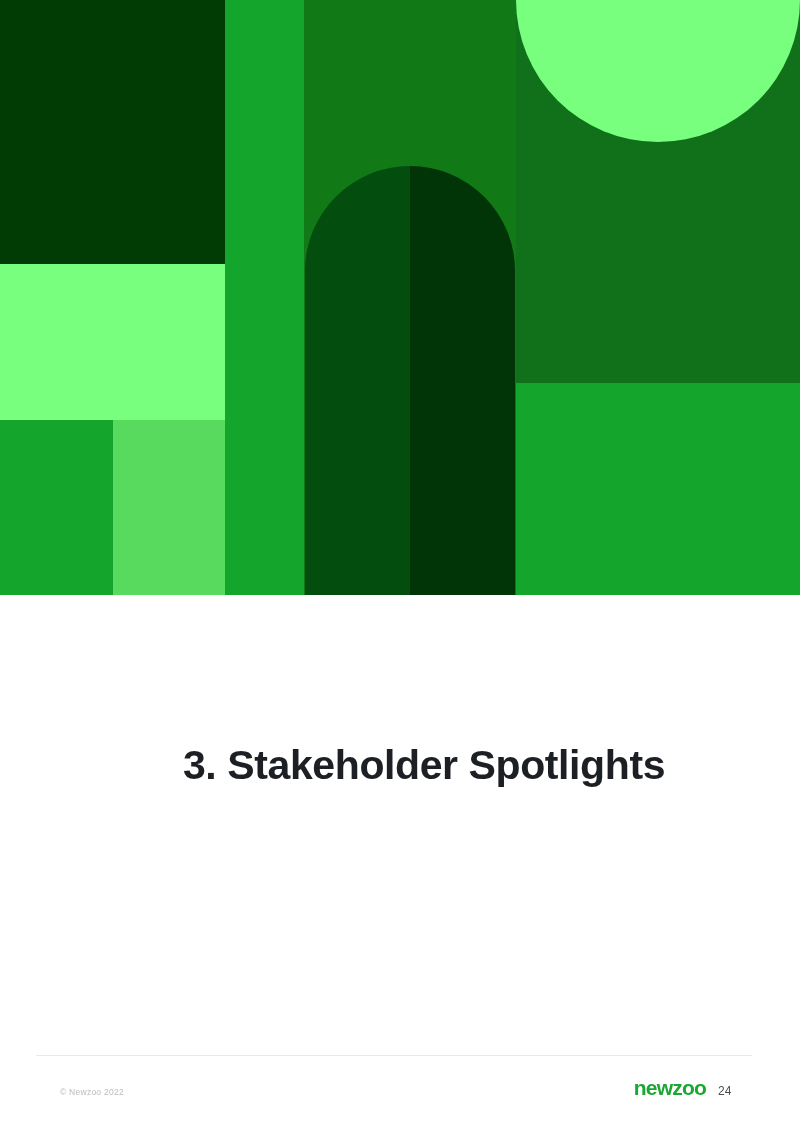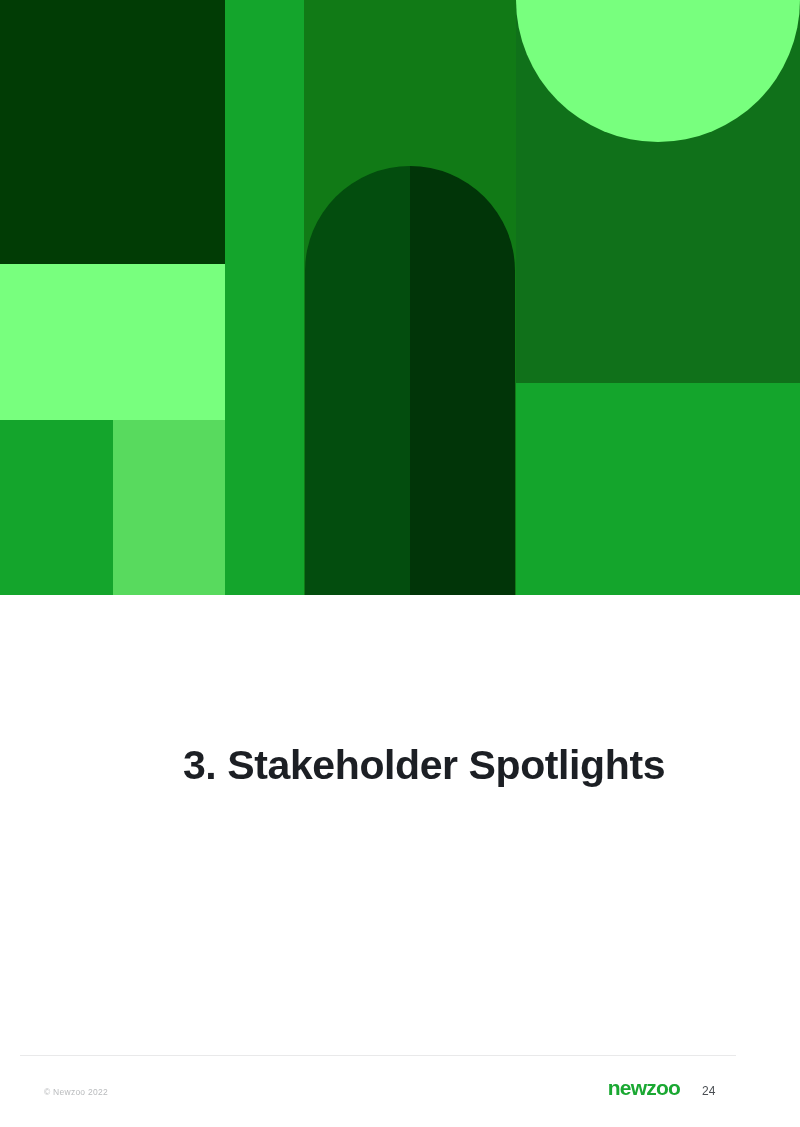--- a/index.html
+++ b/index.html
@@ -54,21 +54,21 @@
     letter-spacing: -0.4px;
     color: #1c1f24;
     font-family: "Liberation Sans", sans-serif;
     white-space: nowrap;
     padding-left: 24px;
   }
 
   
   #footer {
     position: absolute;
-    left: 0;
+    left: 16px;
     bottom: 0;
     width: 756px;
     height: 72px;
   }
   #footer-rule {
     position: absolute;
     left: 20px;
     right: 20px;
     top: 0;
     height: 1px;
@@ -83,21 +83,21 @@
     color: #b9bbbd;
     font-family: "Liberation Sans", sans-serif;
     white-space: nowrap;
   }
   #footer-right {
     position: absolute;
     right: 38px;
     top: 22px;
     display: flex;
     align-items: baseline;
-    gap: 22px;
+    gap: 12px;
   }
   #brand-logo {
     font-size: 21px;
     font-weight: bold;
     letter-spacing: -0.8px;
     color: #1aa832;
     font-family: "Liberation Sans", sans-serif;
     line-height: 1;
   }
   #page-number {

